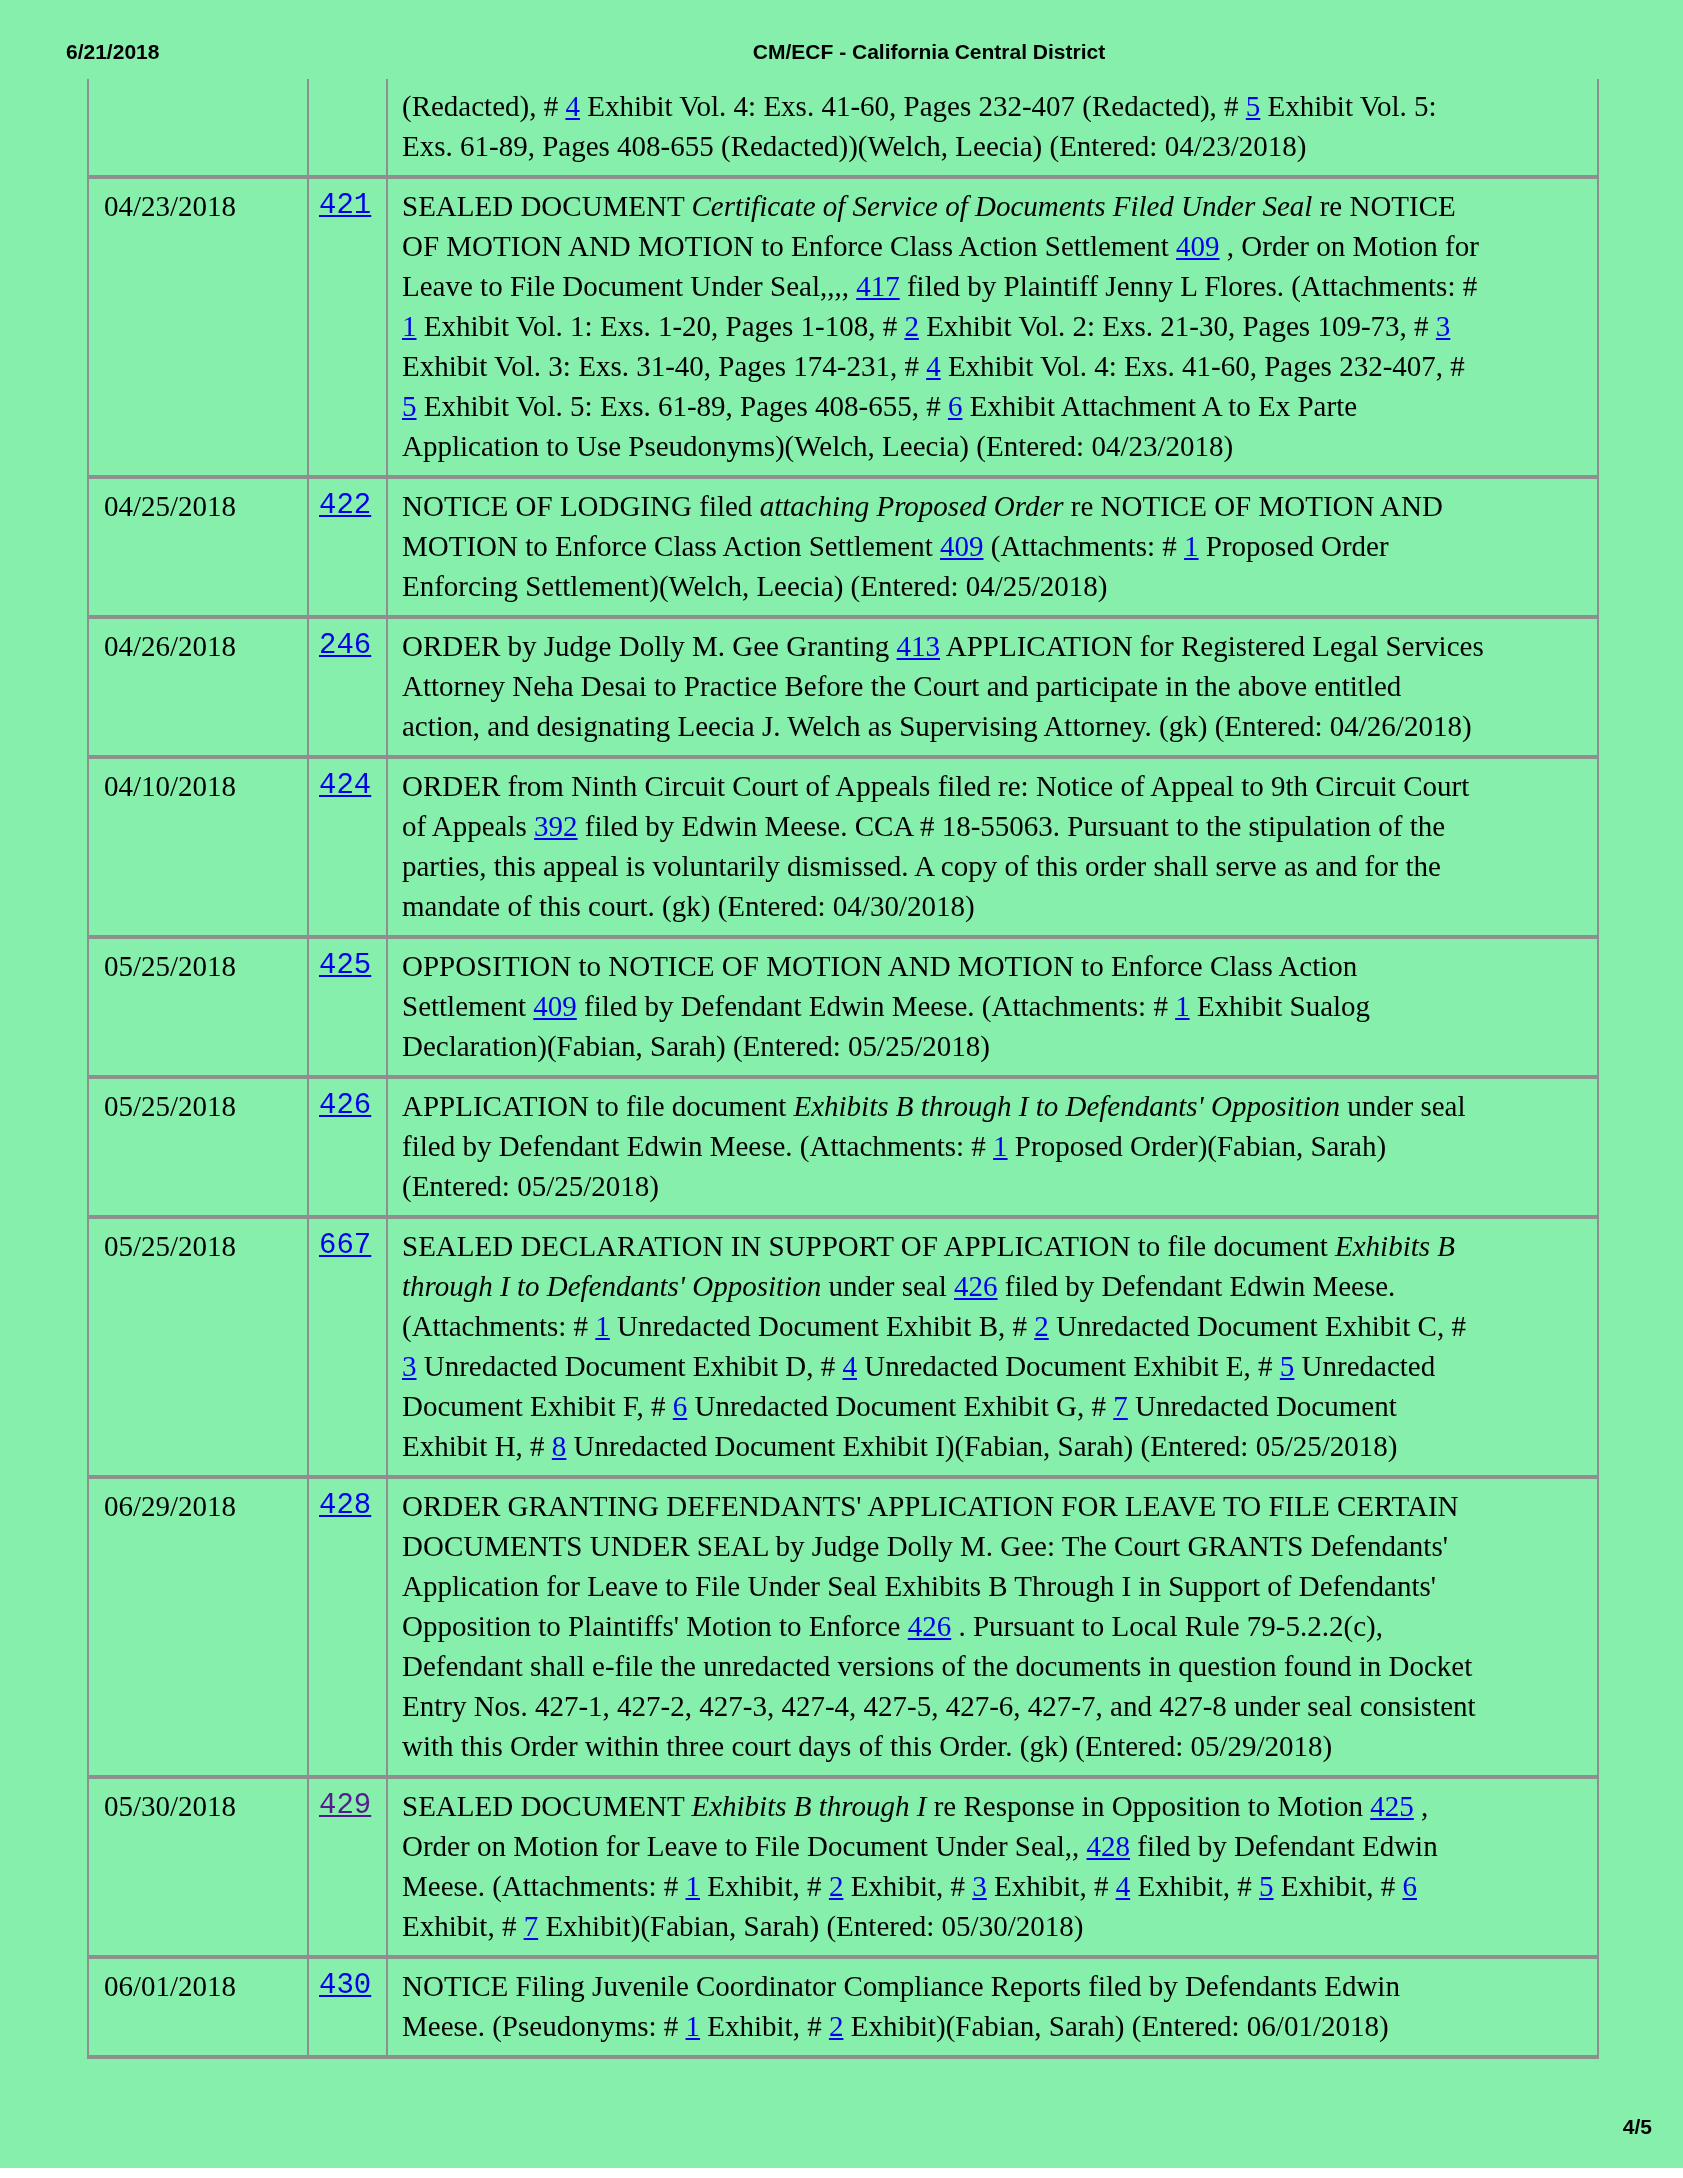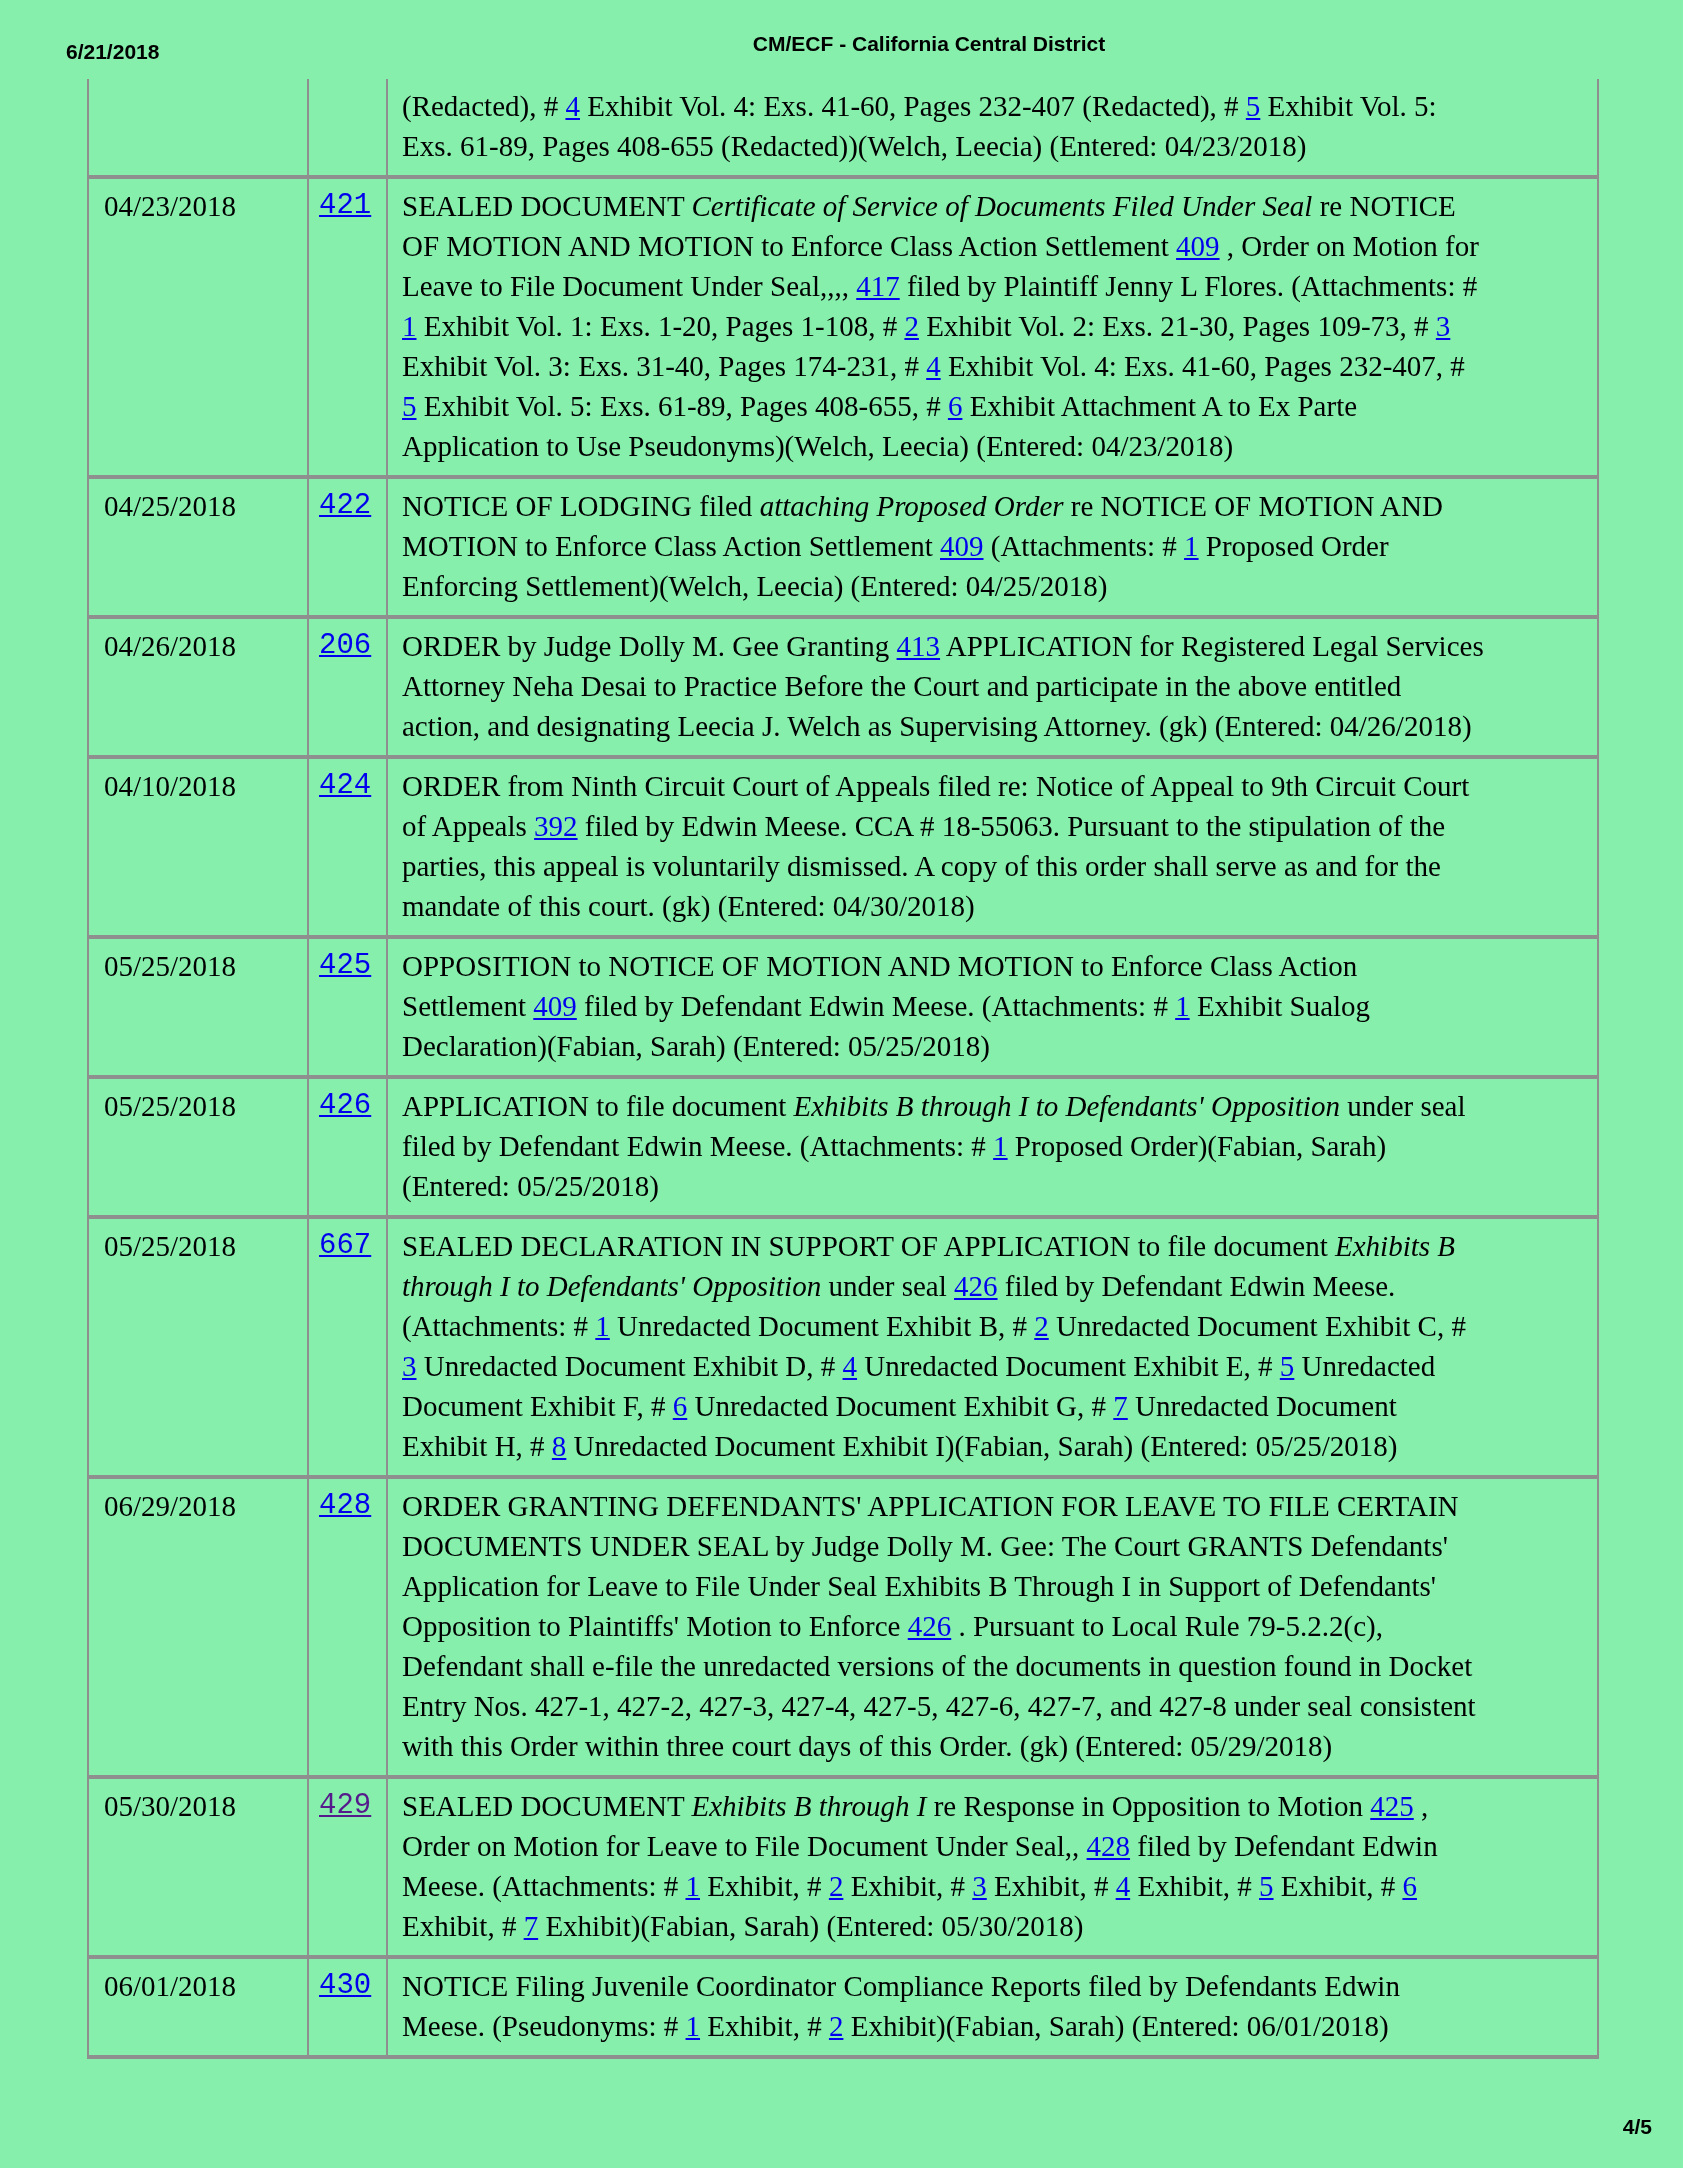--- a/index.html
+++ b/index.html
@@ -16,21 +16,21 @@
   
   .print-meta {
     position:absolute;
     font-family:"Liberation Sans", sans-serif;
     font-weight:600;
     font-size:21px;
     color:#000000;
     white-space:nowrap;
   }
   #header-date  { left:66px;  top:40px; }
-  #header-title { left:929px; top:32px; transform:translateX(-50%); }
+  #header-title { left:929px; top:40px; transform:translateX(-50%); }
   #footer-url   { left:44px;  top:2115px; }
   #footer-page  { right:69px; top:2115px; }
 
   
   #docket-table {
     position:absolute;
     left:87px;
     top:79px;
     width:1512px;
     border-collapse:collapse;
@@ -83,21 +83,21 @@
           <td class="col-num"><a href="#" class="doclink">421</a></td>
           <td class="col-desc"><span>SEALED DOCUMENT </span><em>Certificate of Service of Documents Filed Under Seal</em><span> re NOTICE OF MOTION AND MOTION to Enforce Class Action Settlement </span><a href="#" class="doclink">409</a><span> , Order on Motion for Leave to File Document Under Seal,,,, </span><a href="#" class="doclink">417</a><span> filed by Plaintiff Jenny L Flores. (Attachments: # </span><a href="#" class="doclink">1</a><span> Exhibit Vol. 1: Exs. 1-20, Pages 1-108, # </span><a href="#" class="doclink">2</a><span> Exhibit Vol. 2: Exs. 21-30, Pages 109-73, # </span><a href="#" class="doclink">3</a><span> Exhibit Vol. 3: Exs. 31-40, Pages 174-231, # </span><a href="#" class="doclink">4</a><span> Exhibit Vol. 4: Exs. 41-60, Pages 232-407, # </span><a href="#" class="doclink">5</a><span> Exhibit Vol. 5: Exs. 61-89, Pages 408-655, # </span><a href="#" class="doclink">6</a><span> Exhibit Attachment A to Ex Parte Application to Use Pseudonyms)(Welch, Leecia) (Entered: 04/23/2018)</span></td>
         </tr>
         <tr>
           <td class="col-date">04/25/2018</td>
           <td class="col-num"><a href="#" class="doclink">422</a></td>
           <td class="col-desc"><span>NOTICE OF LODGING filed </span><em>attaching Proposed Order</em><span> re NOTICE OF MOTION AND MOTION to Enforce Class Action Settlement </span><a href="#" class="doclink">409</a><span> (Attachments: # </span><a href="#" class="doclink">1</a><span> Proposed Order Enforcing Settlement)(Welch, Leecia) (Entered: 04/25/2018)</span></td>
         </tr>
         <tr>
           <td class="col-date">04/26/2018</td>
-          <td class="col-num"><a href="#" class="doclink">206</a></td>
+          <td class="col-num"><a href="#" class="doclink">246</a></td>
           <td class="col-desc"><span>ORDER by Judge Dolly M. Gee Granting </span><a href="#" class="doclink">413</a><span> APPLICATION for Registered Legal Services Attorney Neha Desai to Practice Before the Court and participate in the above entitled action, and designating Leecia J. Welch as Supervising Attorney. (gk) (Entered: 04/26/2018)</span></td>
         </tr>
         <tr>
           <td class="col-date">04/10/2018</td>
           <td class="col-num"><a href="#" class="doclink">424</a></td>
           <td class="col-desc"><span>ORDER from Ninth Circuit Court of Appeals filed re: Notice of Appeal to 9th Circuit Court of Appeals </span><a href="#" class="doclink">392</a><span> filed by Edwin Meese. CCA # 18-55063. Pursuant to the stipulation of the parties, this appeal is voluntarily dismissed. A copy of this order shall serve as and for the mandate of this court. (gk) (Entered: 04/30/2018)</span></td>
         </tr>
         <tr>
           <td class="col-date">05/25/2018</td>
           <td class="col-num"><a href="#" class="doclink">425</a></td>

